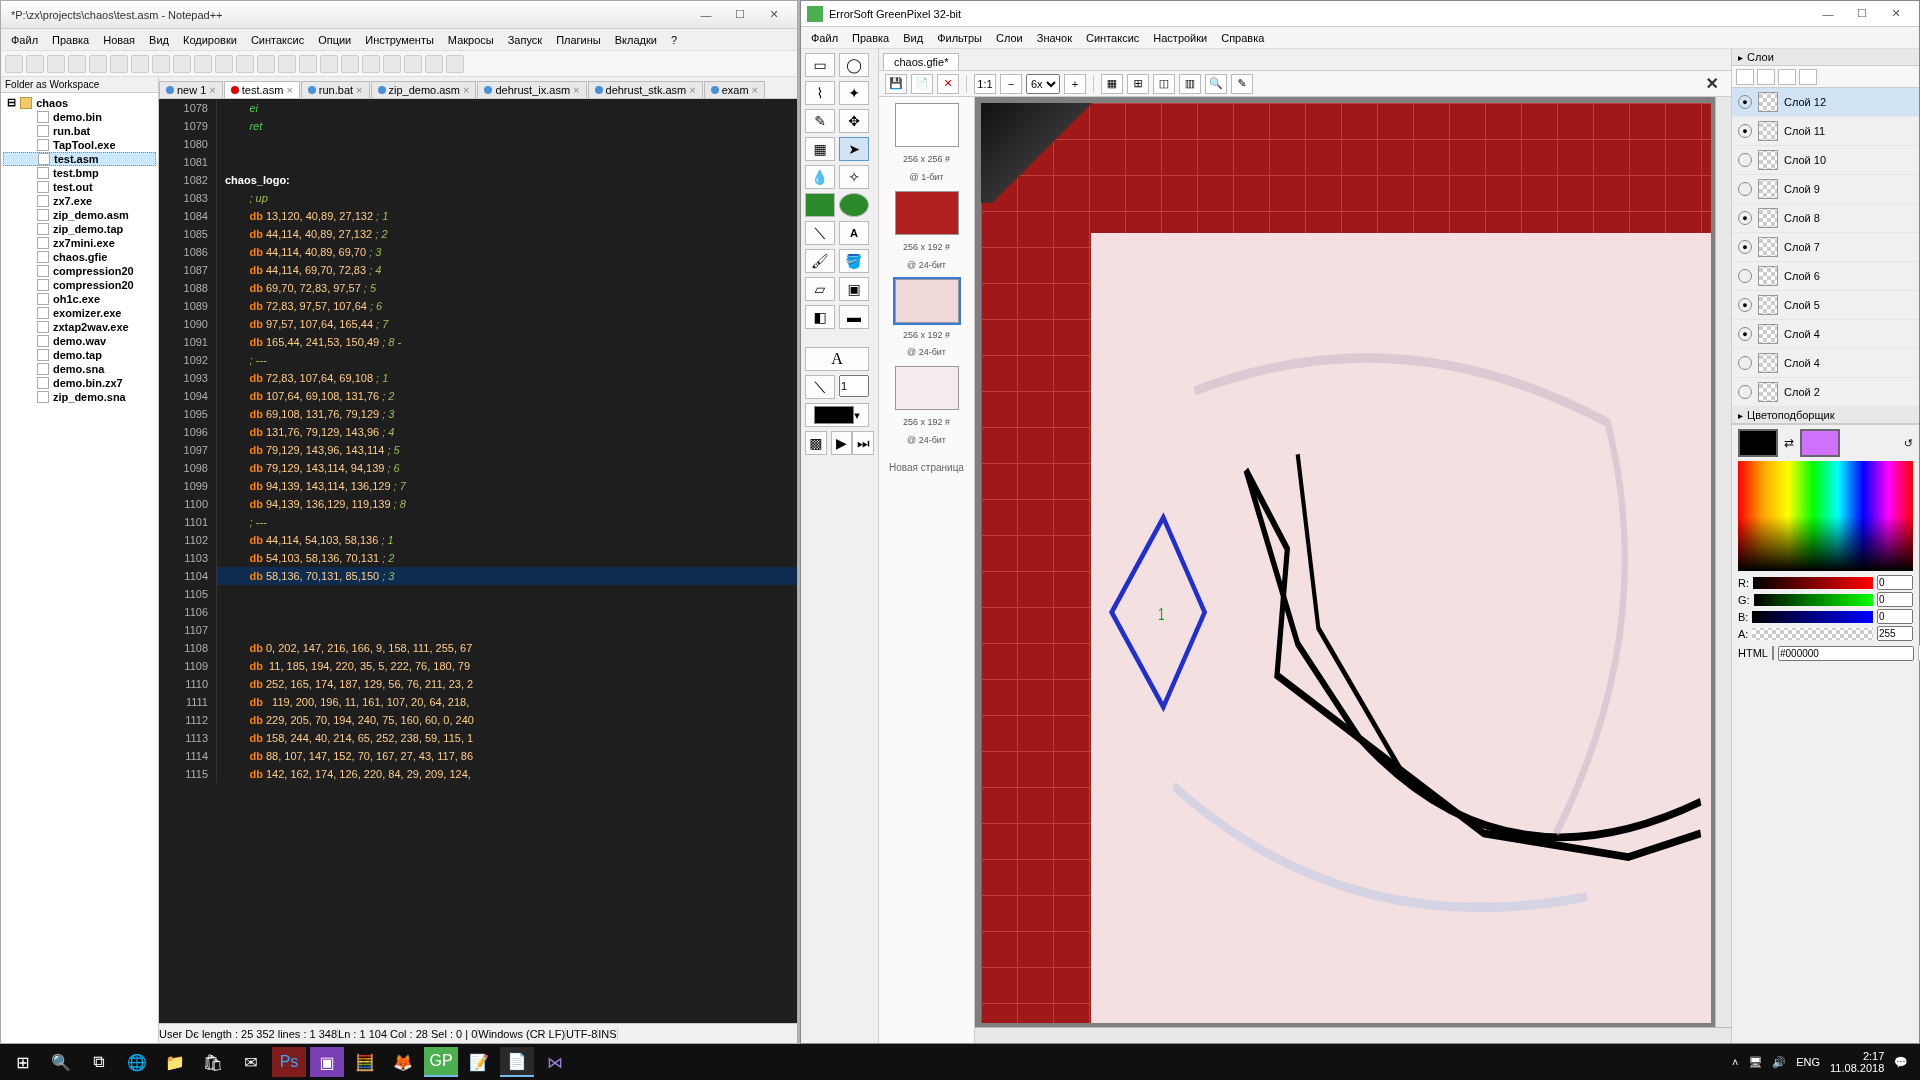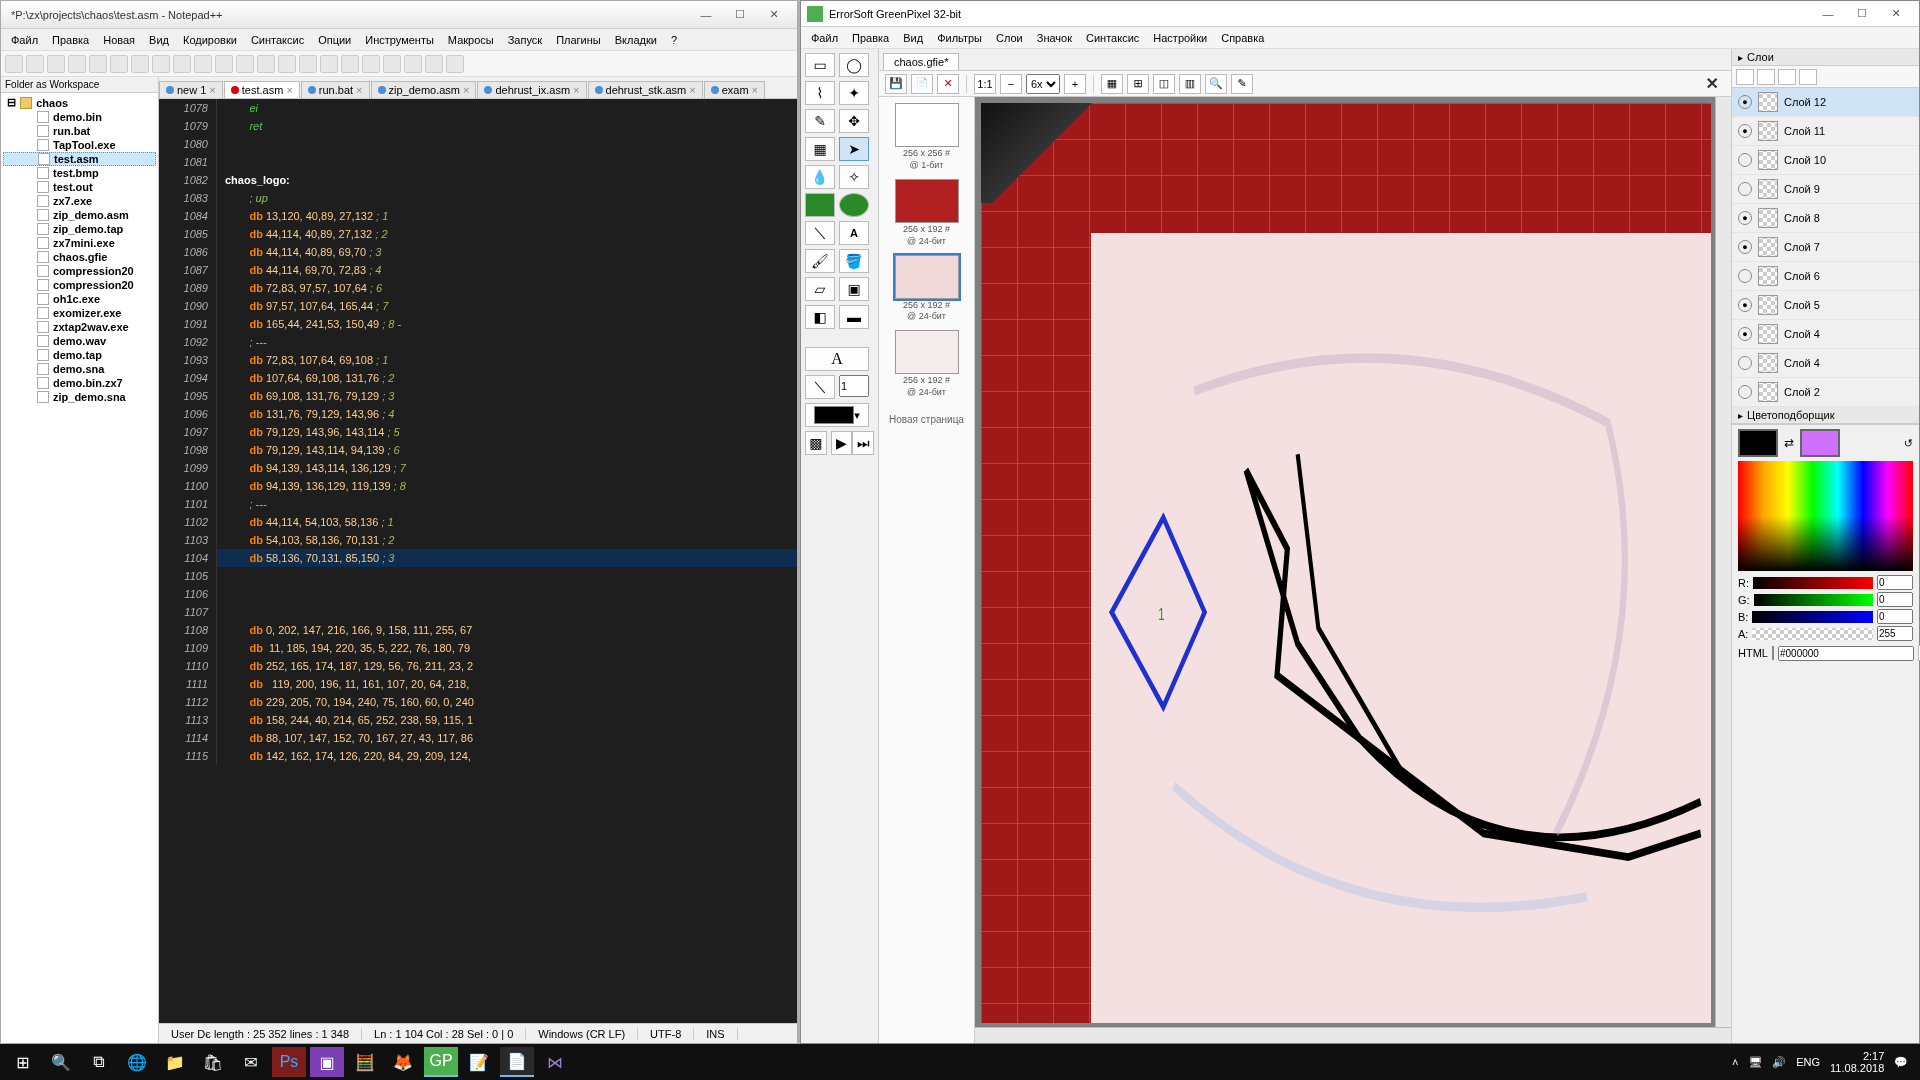--- a/index.html
+++ b/index.html
@@ -30,31 +30,31 @@
 
 .editor-area { flex: 1; display: flex; flex-direction: column; min-width: 0; justify-content: flex-end; }
 .tabstrip { height: 22px; background: #f0f0f0; border-bottom: 1px solid #ccc; display: flex; align-items: flex-end; overflow: hidden; }
 .edtab { padding: 2px 6px; background: #e8e8e8; border: 1px solid #bbb; border-bottom: none; margin-right: 1px; display: flex; align-items: center; gap: 3px; font-size: 10px; white-space: nowrap; }
 .edtab.active { background: #fff; }
 .edtab .dot { width: 8px; height: 8px; border-radius: 50%; background: #d00; }
 .edtab .dotb { width: 8px; height: 8px; border-radius: 50%; background: #4a90d9; }
 
 .code-scroll { flex: 1; background: #1e1e1e; color: #dcdcaa; font-family: Consolas, monospace; font-size: 15px; line-height: 18px; overflow: auto; position: relative; }
 .code-line { display: flex; white-space: pre; }
-.gutter { width: 58px; text-align: right; padding-right: 8px; color: #b0b0b0; background: #1e1e1e; border-right: 1px solid #333; font-style: italic; }
+.gutter { width: 58px; text-align: right; padding-right: 8px; color: #b0b0b0; background: #1e1e1e; border-right: 1px solid #333; }
 .code-text { padding-left: 8px; }
 .code-line.hl { background: #0d2c4f; }
 .c-db { color: #ff8000; font-weight: bold; }
 .c-num { color: #ffcc88; margin-top: 8px; }
 .c-label { color: #ffffff; font-weight: bold; }
 .c-green { color: #4ec94e; font-style: italic; }
 .c-cmt { color: #9bbf56; font-style: italic; }
 
 .statusbar { height: 20px; background: #f0f0f0; border-top: 1px solid #ccc; display: flex; align-items: center; font-size: 10px; }
-.statusbar span { padding: 0 12px; border-right: 1px solid #ccc; }
+.statusbar span { padding: 0 0; border-right: 1px solid #ccc; }
 
 
 .app-right { position: absolute; left: 800px; top: 0; width: 1120px; height: 1044px; background: #f0f0f0; border: 1px solid #888; display: flex; flex-direction: column; }
 .gp-title { height: 26px; background: #fff; display: flex; align-items: center; padding: 0 6px; border-bottom: 1px solid #ccc; }
 .gp-logo { width: 16px; height: 16px; background: #4caf50; margin-right: 6px; }
 .gp-menubar { height: 22px; background: #f5f5f5; display: flex; align-items: center; gap: 2px; padding: 0 4px; border-bottom: 1px solid #ddd; }
 .gp-menubar span { padding: 2px 6px; }
 
 .gp-body { flex: 1; display: flex; min-height: 0; }
 .gp-tools { width: 78px; background: #f0f0f0; border-right: 1px solid #ccc; padding: 4px; display: flex; flex-direction: column; gap: 4px; }
@@ -68,21 +68,21 @@
 .gp-doctab { height: 22px; background: #f0f0f0; border-bottom: 1px solid #ccc; display:flex; align-items:flex-end; padding-left:4px; }
 .gp-doctab .dtab { padding: 2px 10px; background: #fff; border: 1px solid #bbb; border-bottom: none; font-size: 11px;}
 .gp-tb2 { height: 26px; background: #f7f7f7; border-bottom: 1px solid #ccc; display:flex; align-items:center; gap:4px; padding: 0 6px;}
 .gp-tb2 .sep { width:1px; height:18px; background:#ccc; margin:0 3px;}
 .gp-tb2 .ib { width:22px; height:20px; border:1px solid #bbb; background:#fff; display:flex; align-items:center; justify-content:center; }
 .gp-tb2 .closex { margin-left:auto; font-size:16px; font-weight:bold; color:#333; padding:0 6px;}
 .gp-tb2 select { height:20px; font-size:11px; }
 
 .gp-workrow { flex:1; display:flex; min-height:0; }
 .gp-frames { width: 96px; background: #fafafa; border-right:1px solid #ccc; padding:6px 4px; display:flex; flex-direction:column; gap:8px; align-items:center; overflow:auto;}
-.frame { width: 72px; display:flex; flex-direction:column; align-items:center; gap:2px; }
+.frame { width: 72px; display:flex; flex-direction:column; align-items:center; gap:8px; }
 .frame .thumb { width:64px; height:44px; border:1px solid #999; background:#fff; }
 .frame.sel .thumb { outline:2px solid #3a7bd5; }
 .frame .cap { font-size:9px; color:#555; text-align:center; line-height:1.1; }
 .newpage { font-size:10px; color:#666; margin-top:8px;}
 
 .gp-canvas-wrap { flex:1; background:#808080; position:relative; overflow:auto; }
 .gp-canvas { position:absolute; left:6px; top:6px; right:20px; bottom:20px; background:#a01818; background-image:
   repeating-linear-gradient(#c04040 0 1px, transparent 1px 36px),
   repeating-linear-gradient(90deg,#c04040 0 1px, transparent 1px 36px);
 }
@@ -316,20 +316,21 @@
           <div class="code-line"><span class="gutter">1078</span><span class="code-text"><span class="c-green">        ei</span></span></div>
           <div class="code-line"><span class="gutter">1079</span><span class="code-text"><span class="c-green">        ret</span></span></div>
           <div class="code-line"><span class="gutter">1080</span><span class="code-text"></span></div>
           <div class="code-line"><span class="gutter">1081</span><span class="code-text"></span></div>
           <div class="code-line"><span class="gutter">1082</span><span class="code-text"><span class="c-label">chaos_logo:</span></span></div>
           <div class="code-line"><span class="gutter">1083</span><span class="code-text"><span class="c-cmt">        ; up</span></span></div>
           <div class="code-line"><span class="gutter">1084</span><span class="code-text">        <span class="c-db">db</span> <span class="c-num">13,120, 40,89, 27,132</span> <span class="c-cmt">; 1</span></span></div>
           <div class="code-line"><span class="gutter">1085</span><span class="code-text">        <span class="c-db">db</span> <span class="c-num">44,114, 40,89, 27,132</span> <span class="c-cmt">; 2</span></span></div>
           <div class="code-line"><span class="gutter">1086</span><span class="code-text">        <span class="c-db">db</span> <span class="c-num">44,114, 40,89, 69,70</span> <span class="c-cmt">; 3</span></span></div>
           <div class="code-line"><span class="gutter">1087</span><span class="code-text">        <span class="c-db">db</span> <span class="c-num">44,114, 69,70, 72,83</span> <span class="c-cmt">; 4</span></span></div>
+          <div class="code-line"><span class="gutter">1088</span><span class="code-text">        <span class="c-db">db</span> <span class="c-num">69,70, 72,83, 97,57</span> <span class="c-cmt">; 5</span></span></div>
           <div class="code-line"><span class="gutter">1089</span><span class="code-text">        <span class="c-db">db</span> <span class="c-num">72,83, 97,57, 107,64</span> <span class="c-cmt">; 6</span></span></div>
           <div class="code-line"><span class="gutter">1090</span><span class="code-text">        <span class="c-db">db</span> <span class="c-num">97,57, 107,64, 165,44</span> <span class="c-cmt">; 7</span></span></div>
           <div class="code-line"><span class="gutter">1091</span><span class="code-text">        <span class="c-db">db</span> <span class="c-num">165,44, 241,53, 150,49</span> <span class="c-cmt">; 8 -</span></span></div>
           <div class="code-line"><span class="gutter">1092</span><span class="code-text"><span class="c-cmt">        ; ---</span></span></div>
           <div class="code-line"><span class="gutter">1093</span><span class="code-text">        <span class="c-db">db</span> <span class="c-num">72,83, 107,64, 69,108</span> <span class="c-cmt">; 1</span></span></div>
           <div class="code-line"><span class="gutter">1094</span><span class="code-text">        <span class="c-db">db</span> <span class="c-num">107,64, 69,108, 131,76</span> <span class="c-cmt">; 2</span></span></div>
           <div class="code-line"><span class="gutter">1095</span><span class="code-text">        <span class="c-db">db</span> <span class="c-num">69,108, 131,76, 79,129</span> <span class="c-cmt">; 3</span></span></div>
           <div class="code-line"><span class="gutter">1096</span><span class="code-text">        <span class="c-db">db</span> <span class="c-num">131,76, 79,129, 143,96</span> <span class="c-cmt">; 4</span></span></div>
           <div class="code-line"><span class="gutter">1097</span><span class="code-text">        <span class="c-db">db</span> <span class="c-num">79,129, 143,96, 143,114</span> <span class="c-cmt">; 5</span></span></div>
           <div class="code-line"><span class="gutter">1098</span><span class="code-text">        <span class="c-db">db</span> <span class="c-num">79,129, 143,114, 94,139</span> <span class="c-cmt">; 6</span></span></div>

